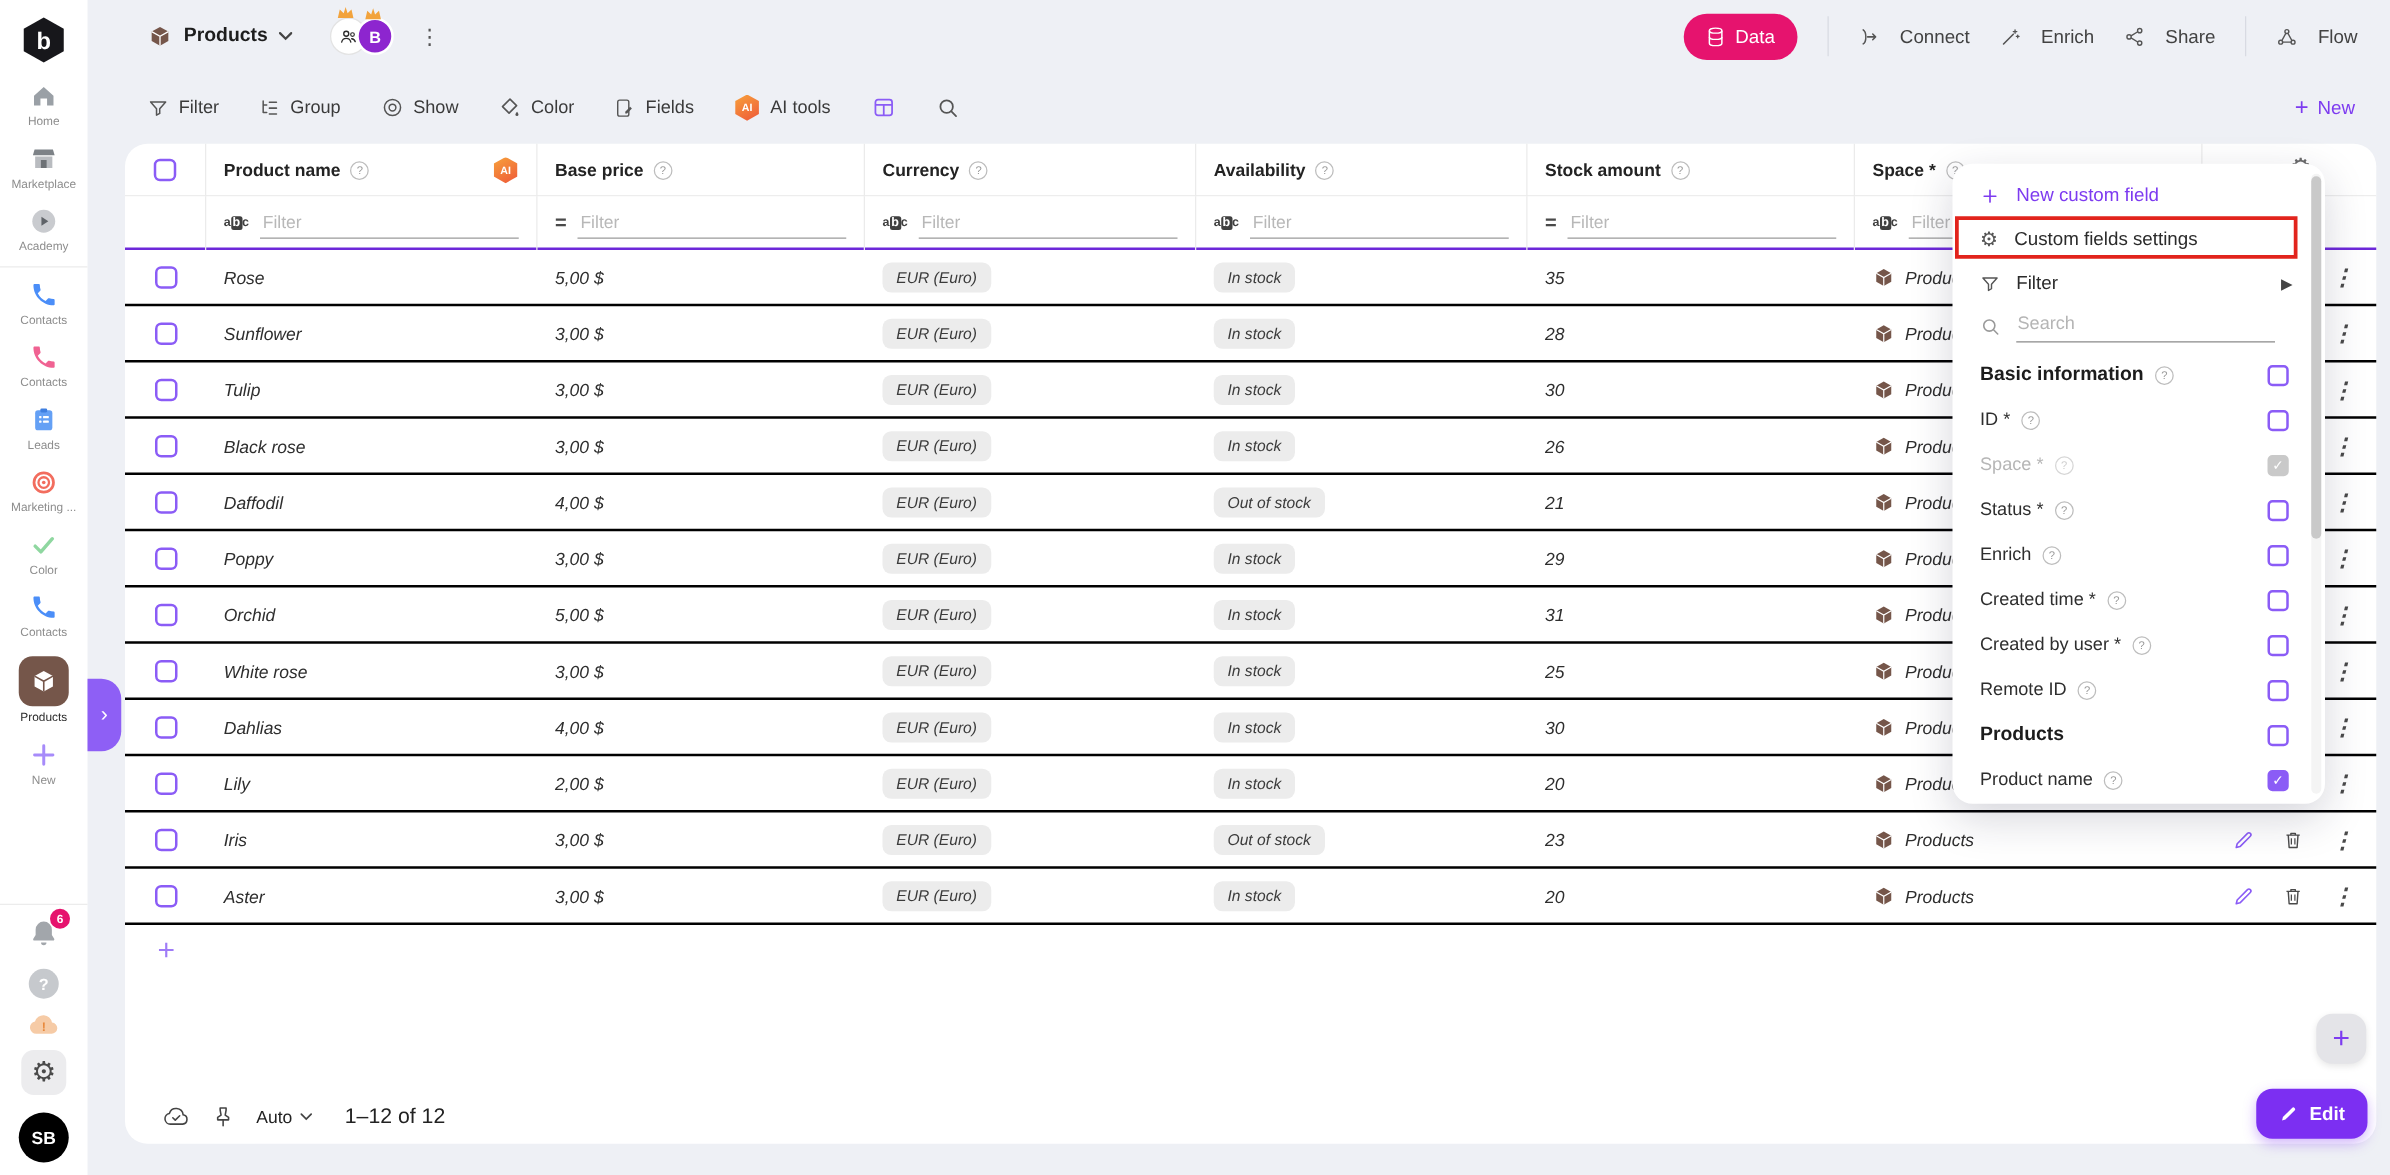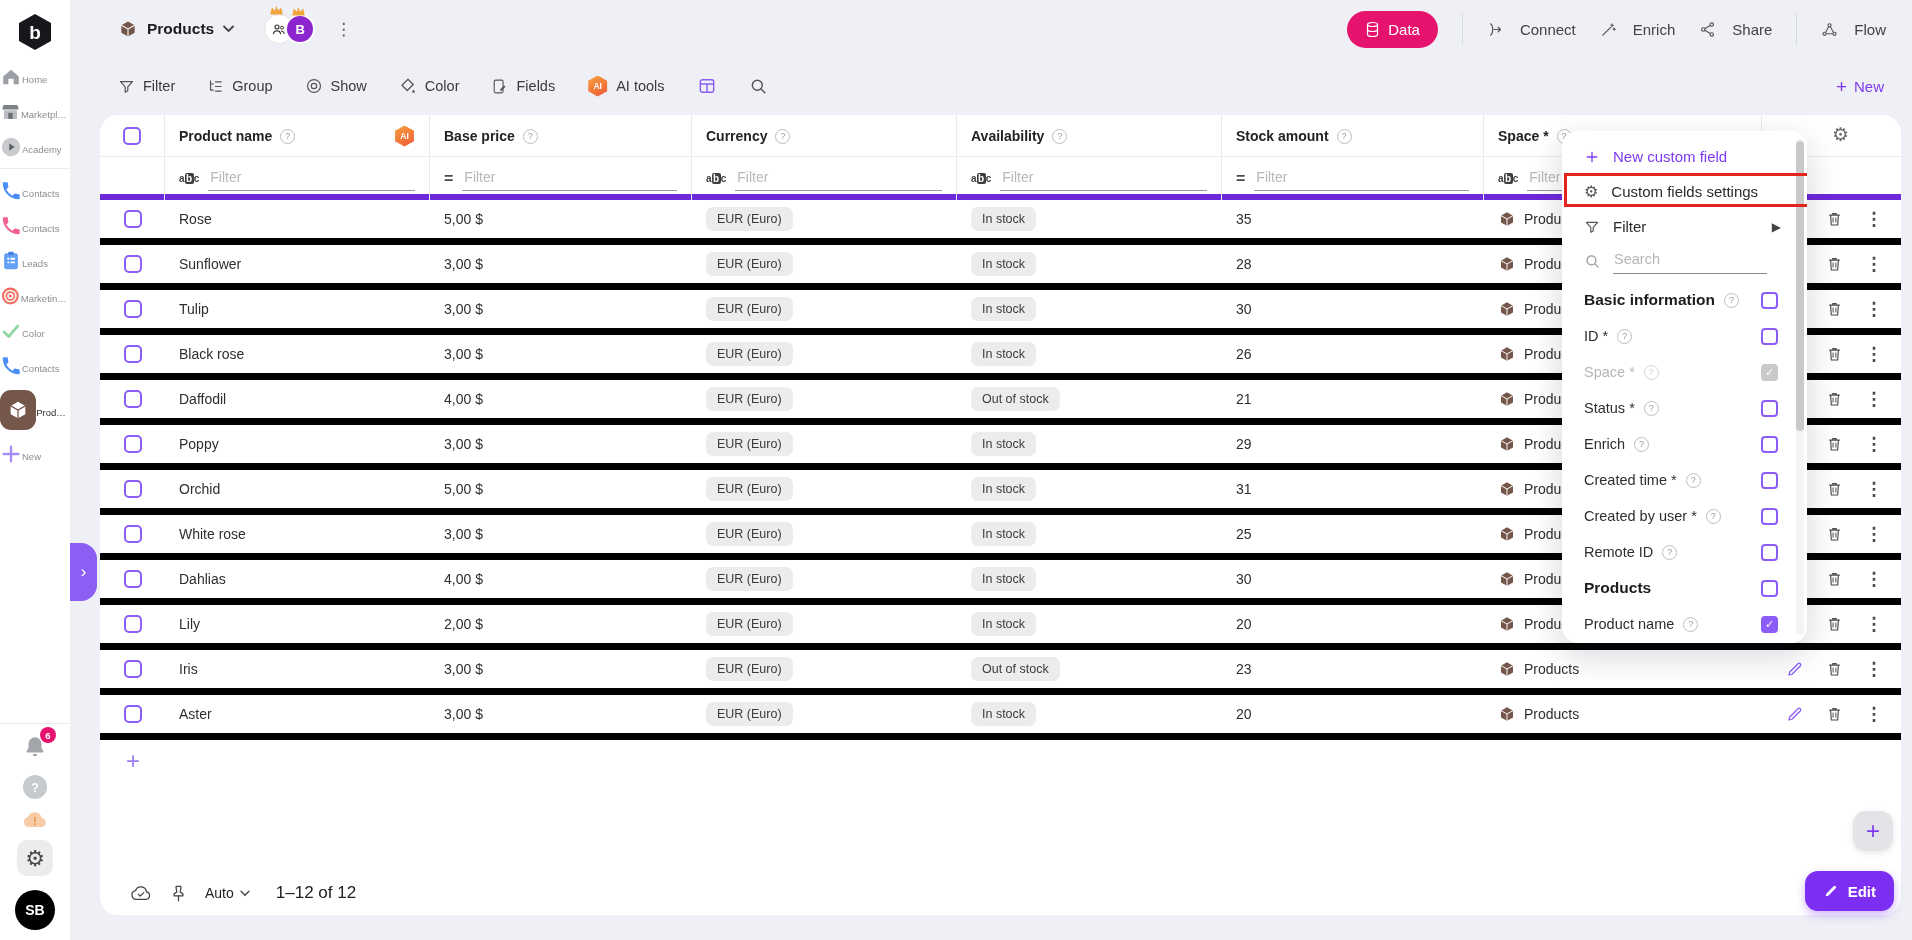--- a/index.html
+++ b/index.html
@@ -3,21 +3,21 @@
 <meta charset="utf-8">
 <style>
   * { margin:0; padding:0; box-sizing:border-box; }
   html,body { width:1912px; height:940px; }
   body { font-family:"Liberation Sans",sans-serif; background:#eef0f5; position:relative; overflow:hidden; color:#222; }
   svg { display:block; }
 
   
   .sidebar { position:absolute; left:0; top:0; width:70px; height:940px; background:#fff; z-index:6; display:flex; flex-direction:column; align-items:center; }
   .logo { width:38px; height:38px; margin:13px 0 8px; }
-  .sitem { width:70px; display:flex; flex-direction:row; align-items:center; padding:7px 0 6px; cursor:pointer; }
+  .sitem { width:70px; display:flex; flex-direction:column; align-items:center; padding:7px 0 6px; cursor:pointer; }
   .sitem .slabel { font-size:9.5px; color:#8d8d8d; margin-top:4px; white-space:nowrap; max-width:66px; overflow:hidden; text-overflow:ellipsis; }
   .sdiv { width:70px; height:1px; background:#ececec; margin:4px 0; }
   .prod-tile { width:40px; height:40px; background:#75564a; border-radius:11px; display:flex; align-items:center; justify-content:center; }
   .sitem.active .slabel { color:#2c2c2c; }
   .side-bottom { margin-top:auto; display:flex; flex-direction:column; align-items:center; padding-bottom:10px; }
   .bell-wrap { position:relative; margin:6px 0; }
   .badge6 { position:absolute; top:-7px; right:-8px; min-width:16px; height:16px; background:#e6136e; border-radius:8px; color:#fff; font-size:9.5px; font-weight:bold; display:flex; align-items:center; justify-content:center; padding:0 4px; }
   .circle-btn { width:24px; height:24px; border-radius:50%; background:#c6c9cd; color:#fff; font-size:13px; font-weight:bold; display:flex; align-items:center; justify-content:center; margin:9px 0; }
   .gear-tile { width:36px; height:36px; border-radius:10px; background:#ececee; display:flex; align-items:center; justify-content:center; margin:8px 0; font-family:"DejaVu Sans",sans-serif; font-size:22px; color:#4a4a4a; }
   .sb-avatar { width:40px; height:40px; border-radius:50%; background:#000000; color:#fff; font-size:14px; font-weight:bold; display:flex; align-items:center; justify-content:center; margin-top:6px; }
@@ -48,44 +48,44 @@
   
   .card { position:absolute; left:100px; top:115px; width:1801px; height:800px; background:#fff; border-radius:18px; }
   .grid { display:grid; grid-template-columns:65px 265px 262px 265px 265px 262px 278px 1fr; }
   .thead { height:42px; border-bottom:1px solid #ededed; }
   .th { display:flex; align-items:center; gap:8px; padding:0 14px; height:42px; font-size:14px; font-weight:bold; color:#232323; border-right:1px solid #ebebeb; overflow:hidden; white-space:nowrap; }
   .th.last { border-right:none; }
   .helpq { width:15px; height:15px; min-width:15px; border:1.3px solid #bdbdbd; border-radius:50%; color:#9a9a9a; font-size:9px; display:inline-flex; align-items:center; justify-content:center; font-weight:normal; }
   .th .hexai { margin-left:auto; }
   .cb { width:18px; height:18px; border:2px solid #8b5cf6; border-radius:5px; background:#fff; display:inline-flex; align-items:center; justify-content:center; cursor:pointer; }
   .cbc { display:flex; justify-content:center; align-items:center; border-right:1px solid #ebebeb; height:100%; }
-  .frow { height:43px; border-bottom:6px solid #6d28d9; }
+  .frow { height:43px; border-bottom:2px solid #6d28d9; }
   .fcell { display:flex; align-items:center; gap:9px; padding:0 14px; height:43px; border-right:1px solid #ebebeb; }
   .fcell.nob { border-right:none; }
   .abc-ic { font-size:10px; font-weight:bold; color:#3f3f3f; white-space:nowrap; }
   .abc-ic b { background:#3f3f3f; color:#fff; border-radius:2px; padding:0 1.5px; }
   .eq-ic { font-size:16px; font-weight:bold; color:#4a4a4a; line-height:1; }
   .finput { flex:1; min-width:0; border:none; outline:none; background:transparent; border-bottom:1.5px solid #9b9b9b; font-size:14px; padding:3px 2px 5px; font-family:inherit; color:#333; }
   .finput::placeholder { color:#b8b8b8; }
 
-  .trow { height:45px; border-bottom:7px solid #000000; align-items:center; }
+  .trow { height:45px; border-bottom:2px solid #000000; align-items:center;font-style:italic; }
   .cell { padding:0 14px; font-size:14px; color:#2e2e2e; display:flex; align-items:center; white-space:nowrap; }
   .pill { background:#ececec; border-radius:7px; padding:5px 11px; font-size:12.5px; color:#3b3b3b; }
   .space-cell { gap:8px; }
   .actions { justify-content:flex-end; gap:22px; padding-right:18px; }
   .rowdots { font-size:18px; color:#4a4a4a; line-height:1; cursor:pointer; font-weight:bold; }
   .addrow { height:42px; display:flex; align-items:center; padding-left:26px; }
   .addrow .plusbtn { color:#9f7bf7; font-size:24px; font-weight:300; cursor:pointer; line-height:1; }
   .corner-gear { position:absolute; top:8px; right:52px; font-family:"DejaVu Sans",sans-serif; font-size:19px; color:#6a6a6a; z-index:10; cursor:pointer; }
   .cardfooter { position:absolute; left:0; bottom:0; height:44px; display:flex; align-items:center; padding-left:30px; gap:18px; }
   .auto-dd { display:flex; align-items:center; gap:6px; font-size:14px; color:#222; cursor:pointer; }
   .count { font-size:17px; color:#222; margin-left:8px; }
 
   
-  .panel { position:absolute; left:1562px; top:131px; width:245px; height:512px; background:#fff; border-radius:16px; box-shadow:0 12px 34px rgba(30,30,60,.18); z-index:20; overflow:hidden; padding-top:8px; }
+  .panel { position:absolute; left:1562px; top:131px; width:298px; height:512px; background:#fff; border-radius:16px; box-shadow:0 12px 34px rgba(30,30,60,.18); z-index:20; overflow:hidden; padding-top:8px; }
   .p-row { height:35px; display:flex; align-items:center; gap:13px; padding:0 26px 0 22px; font-size:15px; color:#2b2b2b; cursor:pointer; }
   .p-row.purple { color:#7d3bf0; }
   .p-caret { margin-left:auto; color:#444; font-size:12px; }
   .p-search { height:34px; display:flex; align-items:center; gap:12px; padding:0 40px 0 22px; margin-bottom:4px; }
   .p-search input { flex:1; min-width:0; border:none; outline:none; border-bottom:1px solid #8a8a8a; font-size:14.5px; padding:3px 1px 6px; font-family:inherit; color:#333; background:transparent; }
   .p-search input::placeholder { color:#b5b5b5; }
   .p-item { height:36px; display:flex; align-items:center; gap:9px; padding:0 29px 0 22px; font-size:14.5px; color:#2e2e2e; }
   .p-item.bold { font-weight:bold; font-size:15.5px; color:#1c1c1c; }
   .p-item.disabled { color:#b6b6b6; }
   .p-item.disabled .helpq { border-color:#d6d6d6; color:#cfcfcf; }

